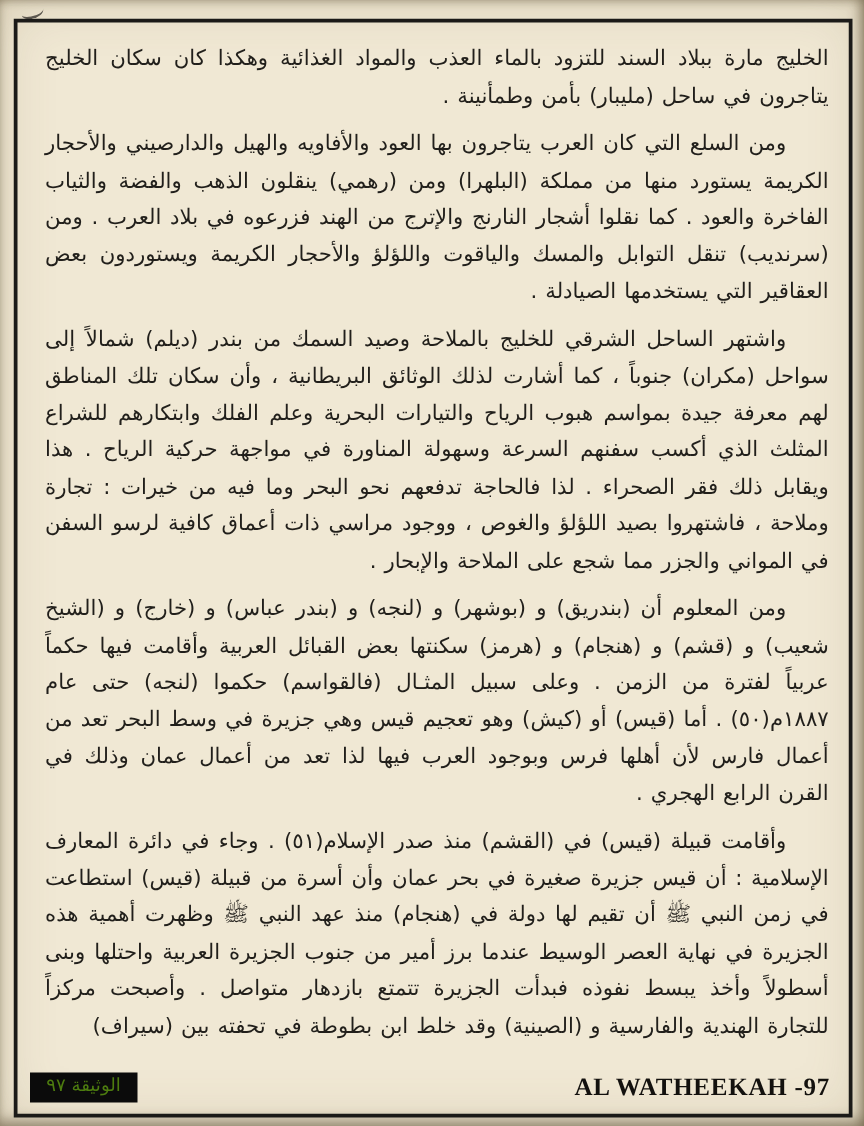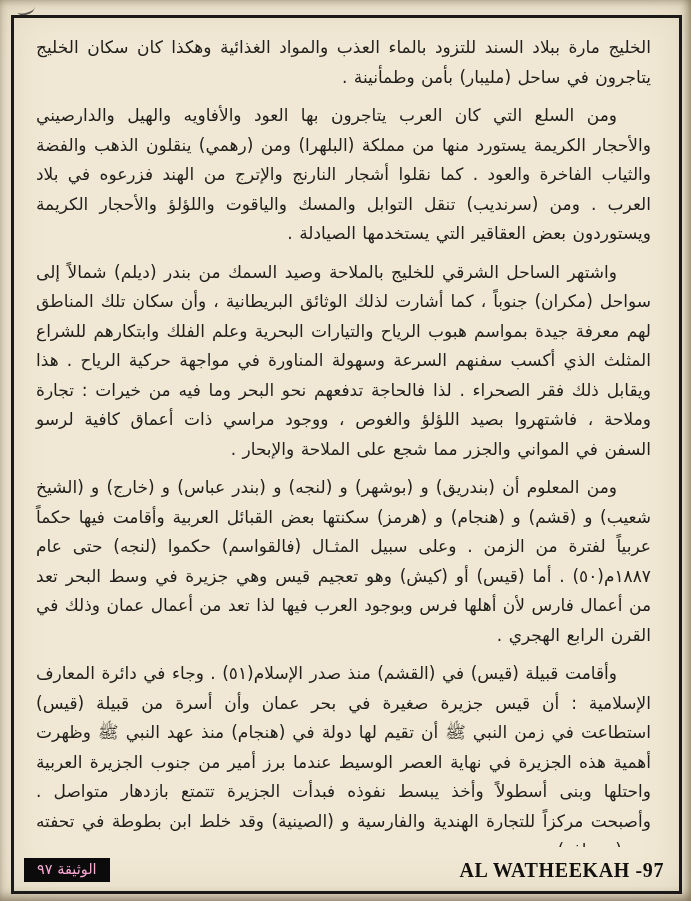--- a/index.html
+++ b/index.html
@@ -22,37 +22,37 @@
     border:3px solid #1b1a18;
   }
   .corner-mark{
     position:absolute;left:17px;top:4px;width:18px;height:9px;
     border-bottom:2px solid rgba(45,42,38,.75);
     border-radius:0 0 60% 40%;
     transform:rotate(-10deg);
   }
   .content{
     position:absolute;left:0;right:0;top:0;bottom:44px;
-    padding:15px 28px 0 22px;
+    padding:15px 16px 0 22px;
     direction:rtl;
     text-align:justify;
     color:#211f1b;
     font-size:17px;
     line-height:29.5px;
     overflow:hidden;
     word-spacing:1px;
   }
   .content p{margin:0 0 9px;text-indent:34px;}
   .content p.no-indent{text-indent:0;}
   .footer{
     position:absolute;left:10px;right:15px;bottom:9px;
     display:flex;justify-content:space-between;align-items:flex-end;
   }
   .badge{
-    background:#0b0b0b;color:#f9a8d4;
+    background:#0b0b0b;color:#4d7c0f;
     direction:rtl;
     font-size:14.5px;line-height:18px;
     padding:2px 13px 4px 13px;
     letter-spacing:.5px;
   }
   .latin-title{
     font-family:"Liberation Serif",serif;
     font-weight:bold;font-size:20px;color:#13110e;
     letter-spacing:.6px;
   }

